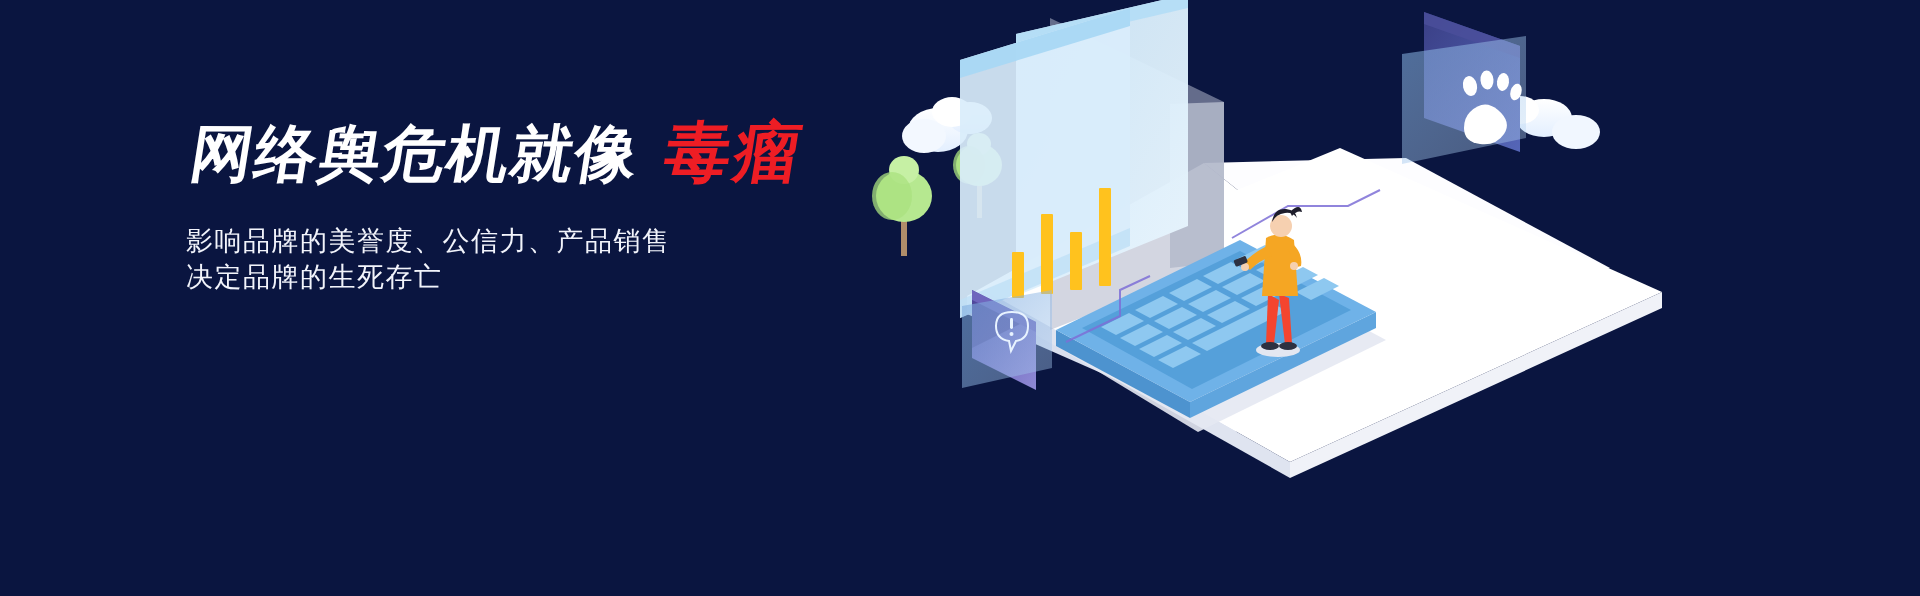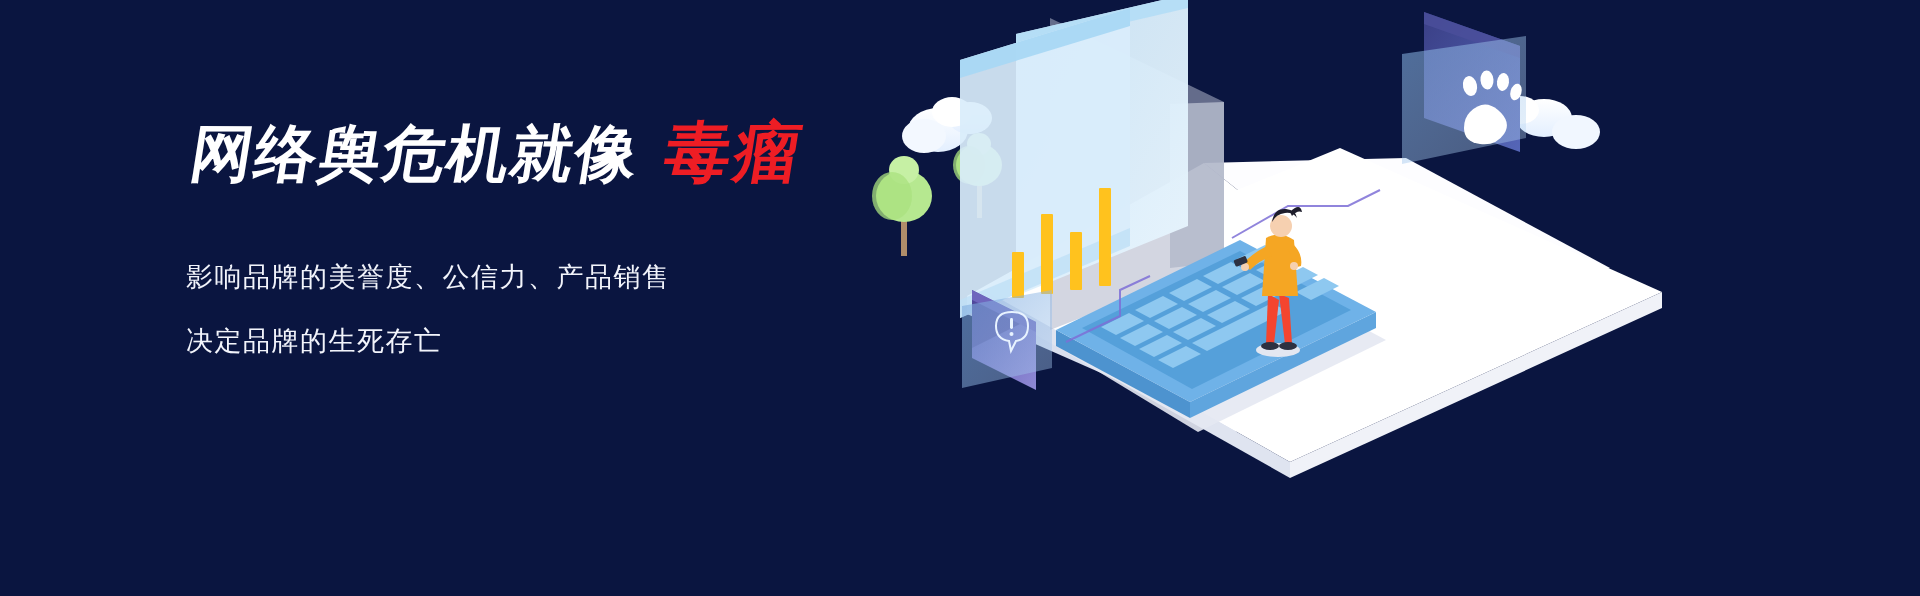--- a/index.html
+++ b/index.html
@@ -43,22 +43,22 @@
     font-size: 66px;
     letter-spacing: 3px;
   }
   .sub-line {
     color: #f2f4fb;
     font-size: 27px;
     letter-spacing: 1.5px;
     font-weight: 400;
     white-space: nowrap;
   }
-  #sub-1 { margin-top: 72px; }
-  #sub-2 { margin-top: 28px; }
+  #sub-1 { margin-top: 36px; }
+  #sub-2 { }
 
   
   #art {
     position: absolute;
     left: 820px;
     top: 0;
     width: 1100px;
     height: 596px;
     z-index: 10;
   }

